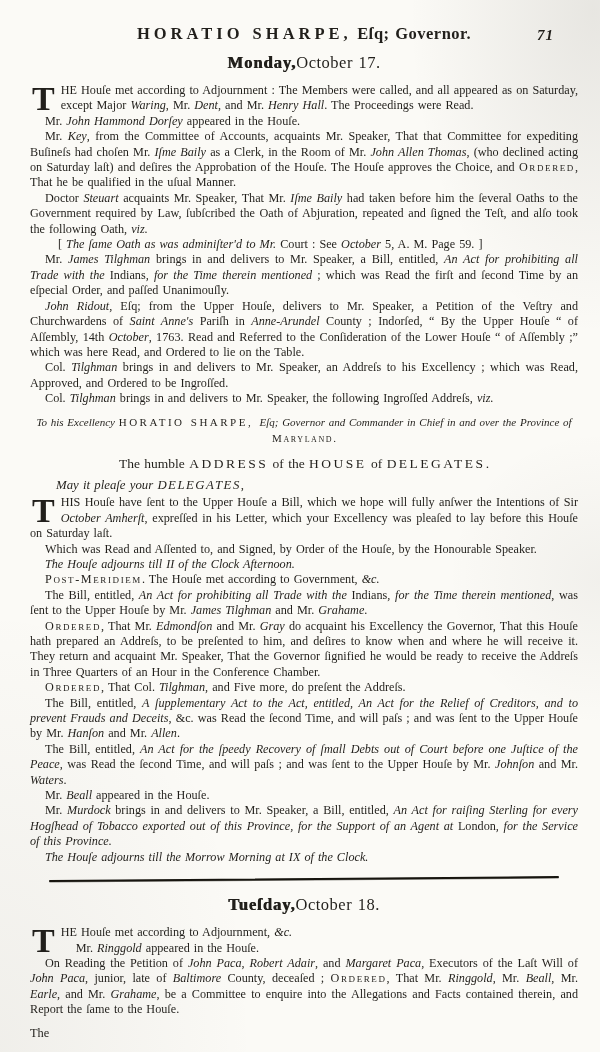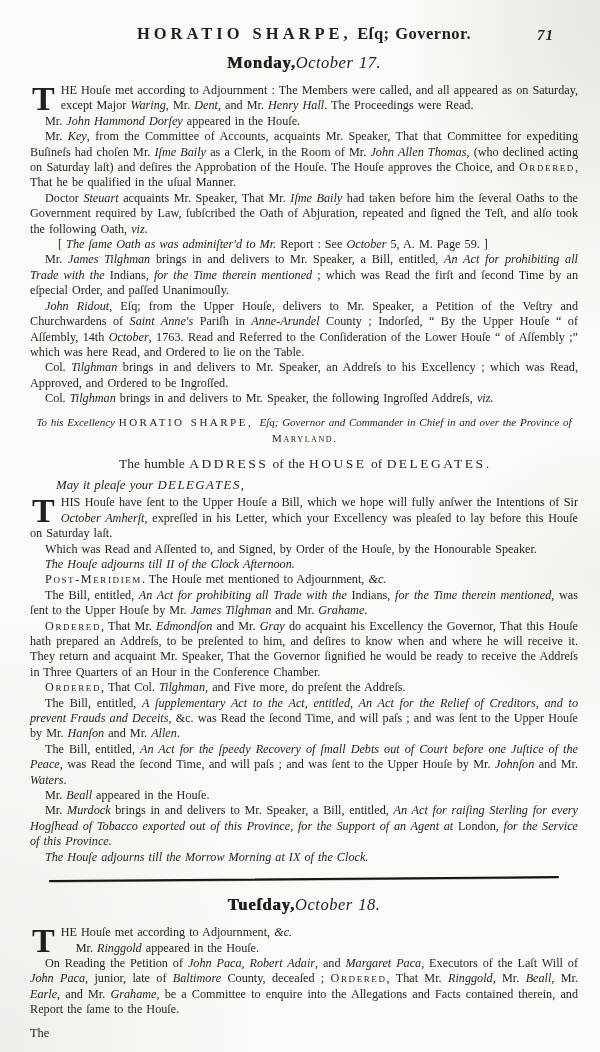--- a/index.html
+++ b/index.html
@@ -41,21 +41,21 @@
     text-align:center;
     font-size:16.5px;
     line-height:22px;
     margin:4px 0 9px 0;
   }
   .day-name{
     font-weight:700;
     letter-spacing:1px;
     text-shadow:0.6px 0 0 currentColor;
   }
-  .day-date{font-style:italic;margin-left:0;letter-spacing:0.5px;}
+  .day-date{margin-left:0;letter-spacing:0.5px;}
   
   p.para{margin:0;text-align:justify;}
   p.body{text-indent:15px;}
   p.opener{text-indent:0;}
   p.bracket{text-indent:28px;text-align:left;}
   p.address{
     text-indent:0;text-align:center;
     margin:7px 0 2px 0;
     font-size:11px;line-height:16.5px;
   }
@@ -109,32 +109,32 @@
     <span class="page-num">71</span>
   </header>
 
   <main id="sections">
       <section>
         <div class="day-heading"><span class="day-name">Monday,</span><span class="day-date">October 17.</span></div>
         <p class="para opener"><span class="dropcap">T</span><span class="seg-r">HE Houſe met according to Adjournment :  The Members were called, and all appeared as on Saturday, except Major </span><span class="seg-i">Waring</span><span class="seg-r">, Mr. </span><span class="seg-i">Dent</span><span class="seg-r">, and Mr. </span><span class="seg-i">Henry Hall</span><span class="seg-r">.  The Proceedings were Read.</span></p>
         <p class="para body"><span class="seg-r">Mr. </span><span class="seg-i">John Hammond Dorſey</span><span class="seg-r"> appeared in the Houſe.</span></p>
         <p class="para body"><span class="seg-r">Mr. </span><span class="seg-i">Key</span><span class="seg-r">, from the Committee of Accounts, acquaints Mr. Speaker, That that Committee for expediting Buſineſs had choſen Mr. </span><span class="seg-i">Iſme Baily</span><span class="seg-r"> as a Clerk, in the Room of Mr. </span><span class="seg-i">John Allen Thomas</span><span class="seg-r">, (who declined acting on Saturday laſt) and deſires the Approbation of the Houſe.  The Houſe approves the Choice, and </span><span class="seg-sc">Ordered</span><span class="seg-r">, That he be qualified in the uſual Manner.</span></p>
         <p class="para body"><span class="seg-r">Doctor </span><span class="seg-i">Steuart</span><span class="seg-r"> acquaints Mr. Speaker, That Mr. </span><span class="seg-i">Iſme Baily</span><span class="seg-r"> had taken before him the ſeveral Oaths to the Government required by Law, ſubſcribed the Oath of Abjuration, repeated and ſigned the Teſt, and alſo took the following Oath, </span><span class="seg-i">viz.</span></p>
-        <p class="para bracket"><span class="seg-r">[ </span><span class="seg-i">The ſame Oath as was adminiſter'd to Mr.</span><span class="seg-r"> Report :  See </span><span class="seg-i">October</span><span class="seg-r"> 5, A. M. Page 59. ]</span></p>
+        <p class="para bracket"><span class="seg-r">[ </span><span class="seg-i">The ſame Oath as was adminiſter'd to Mr.</span><span class="seg-r"> Court :  See </span><span class="seg-i">October</span><span class="seg-r"> 5, A. M. Page 59. ]</span></p>
         <p class="para body"><span class="seg-r">Mr. </span><span class="seg-i">James Tilghman</span><span class="seg-r"> brings in and delivers to Mr. Speaker, a Bill, entitled, </span><span class="seg-i">An Act for prohibiting all Trade with the </span><span class="seg-r">Indians</span><span class="seg-i">, for the Time therein mentioned</span><span class="seg-r"> ;  which was Read the firſt and ſecond Time by an eſpecial Order, and paſſed Unanimouſly.</span></p>
         <p class="para body"><span class="seg-i">John Ridout</span><span class="seg-r">, Eſq; from the Upper Houſe, delivers to Mr. Speaker, a Petition of the Veſtry and Churchwardens of </span><span class="seg-i">Saint Anne's</span><span class="seg-r"> Pariſh in </span><span class="seg-i">Anne-Arundel</span><span class="seg-r"> County ;  Indorſed,  “ By the Upper Houſe “ of Aſſembly, 14th </span><span class="seg-i">October</span><span class="seg-r">, 1763.  Read and Referred to the Conſideration of the Lower Houſe “ of Aſſembly ;”  which was here Read, and Ordered to lie on the Table.</span></p>
         <p class="para body"><span class="seg-r">Col. </span><span class="seg-i">Tilghman</span><span class="seg-r"> brings in and delivers to Mr. Speaker, an Addreſs to his Excellency ;  which was Read, Approved, and Ordered to be Ingroſſed.</span></p>
         <p class="para body"><span class="seg-r">Col. </span><span class="seg-i">Tilghman</span><span class="seg-r"> brings in and delivers to Mr. Speaker, the following Ingroſſed Addreſs, </span><span class="seg-i">viz.</span></p>
         <p class="para address"><span class="seg-i">To his Excellency </span><span class="seg-rs">HORATIO SHARPE, </span><span class="seg-i">Eſq; Governor and Commander in Chief in and over the Province of </span><span class="seg-sc">Maryland</span><span class="seg-r">.</span></p>
         <p class="para center"><span class="seg-r">The humble </span><span class="seg-rs">ADDRESS</span><span class="seg-r"> of the </span><span class="seg-rs">HOUSE</span><span class="seg-r"> of </span><span class="seg-rs">DELEGATES</span><span class="seg-r">.</span></p>
         <p class="para salute"><span class="seg-i">May it pleaſe your </span><span class="seg-is">DELEGATES</span><span class="seg-r">,</span></p>
         <p class="para opener"><span class="dropcap">T</span><span class="seg-r">HIS Houſe have ſent to the Upper Houſe a Bill, which we hope will fully anſwer the Intentions of Sir </span><span class="seg-i">October Amherſt</span><span class="seg-r">, expreſſed in his Letter, which your Excellency was pleaſed to lay before this Houſe on Saturday laſt.</span></p>
         <p class="para body"><span class="seg-r">Which was Read and Aſſented to, and Signed, by Order of the Houſe, by the Honourable Speaker.</span></p>
         <p class="para body"><span class="seg-i">The Houſe adjourns till II of the Clock Afternoon.</span></p>
-        <p class="para body"><span class="seg-sc">Post-Meridiem</span><span class="seg-r">.   The Houſe met mentioned to Adjournment, </span><span class="seg-i">&amp;c.</span></p>
+        <p class="para body"><span class="seg-sc">Post-Meridiem</span><span class="seg-r">.   The Houſe met according to Government, </span><span class="seg-i">&amp;c.</span></p>
         <p class="para body"><span class="seg-r">The Bill, entitled, </span><span class="seg-i">An Act for prohibiting all Trade with the </span><span class="seg-r">Indians</span><span class="seg-i">, for the Time therein mentioned</span><span class="seg-r">, was ſent to the Upper Houſe by Mr. </span><span class="seg-i">James Tilghman</span><span class="seg-r"> and Mr. </span><span class="seg-i">Grahame</span><span class="seg-r">.</span></p>
         <p class="para body"><span class="seg-sc">Ordered</span><span class="seg-r">, That Mr. </span><span class="seg-i">Edmondſon</span><span class="seg-r"> and Mr. </span><span class="seg-i">Gray</span><span class="seg-r"> do acquaint his Excellency the Governor, That this Houſe hath prepared an Addreſs, to be preſented to him, and deſires to know when and where he will receive it.   They return and acquaint Mr. Speaker, That the Governor ſignified he would be ready to receive the Addreſs in Three Quarters of an Hour in the Conference Chamber.</span></p>
         <p class="para body"><span class="seg-sc">Ordered</span><span class="seg-r">, That Col. </span><span class="seg-i">Tilghman</span><span class="seg-r">, and Five more, do preſent the Addreſs.</span></p>
         <p class="para body"><span class="seg-r">The Bill, entitled, </span><span class="seg-i">A ſupplementary Act to the Act, entitled, An Act for the Relief of Creditors, and to prevent Frauds and Deceits</span><span class="seg-r">, &amp;c. was Read the ſecond Time, and will paſs ;  and was ſent to the Upper Houſe by Mr. </span><span class="seg-i">Hanſon</span><span class="seg-r"> and Mr. </span><span class="seg-i">Allen</span><span class="seg-r">.</span></p>
         <p class="para body"><span class="seg-r">The Bill, entitled, </span><span class="seg-i">An Act for the ſpeedy Recovery of ſmall Debts out of Court before one Juſtice of the Peace</span><span class="seg-r">, was Read the ſecond Time, and will paſs ;  and was ſent to the Upper Houſe by Mr. </span><span class="seg-i">Johnſon</span><span class="seg-r"> and Mr. </span><span class="seg-i">Waters</span><span class="seg-r">.</span></p>
         <p class="para body"><span class="seg-r">Mr. </span><span class="seg-i">Beall</span><span class="seg-r"> appeared in the Houſe.</span></p>
         <p class="para body"><span class="seg-r">Mr. </span><span class="seg-i">Murdock</span><span class="seg-r"> brings in and delivers to Mr. Speaker, a Bill, entitled, </span><span class="seg-i">An Act for raiſing Sterling for every Hogſhead of Tobacco exported out of this Province, for the Support of an Agent at </span><span class="seg-r">London</span><span class="seg-i">, for the Service of this Province.</span></p>
         <p class="para body"><span class="seg-i">The Houſe adjourns till the Morrow Morning at IX of the Clock.</span></p>
         <div class="rule"></div>
       </section>

